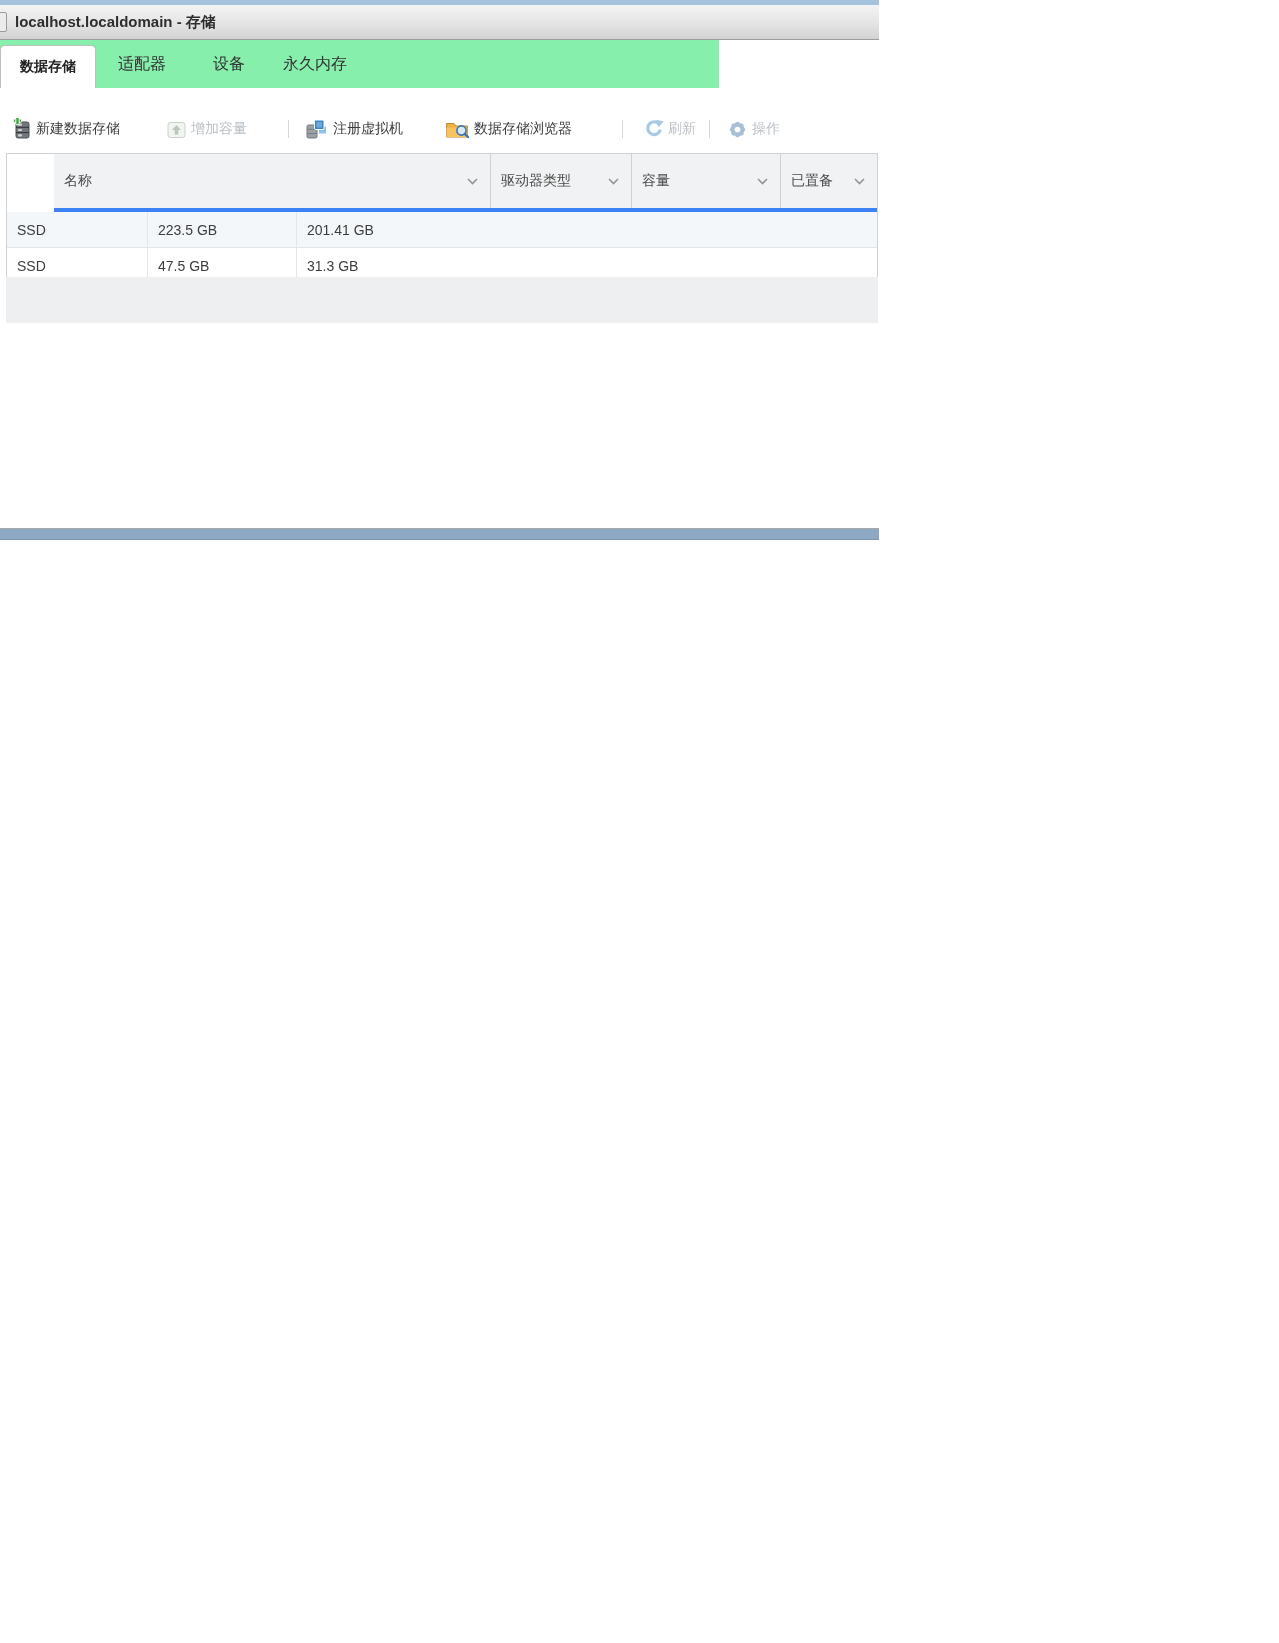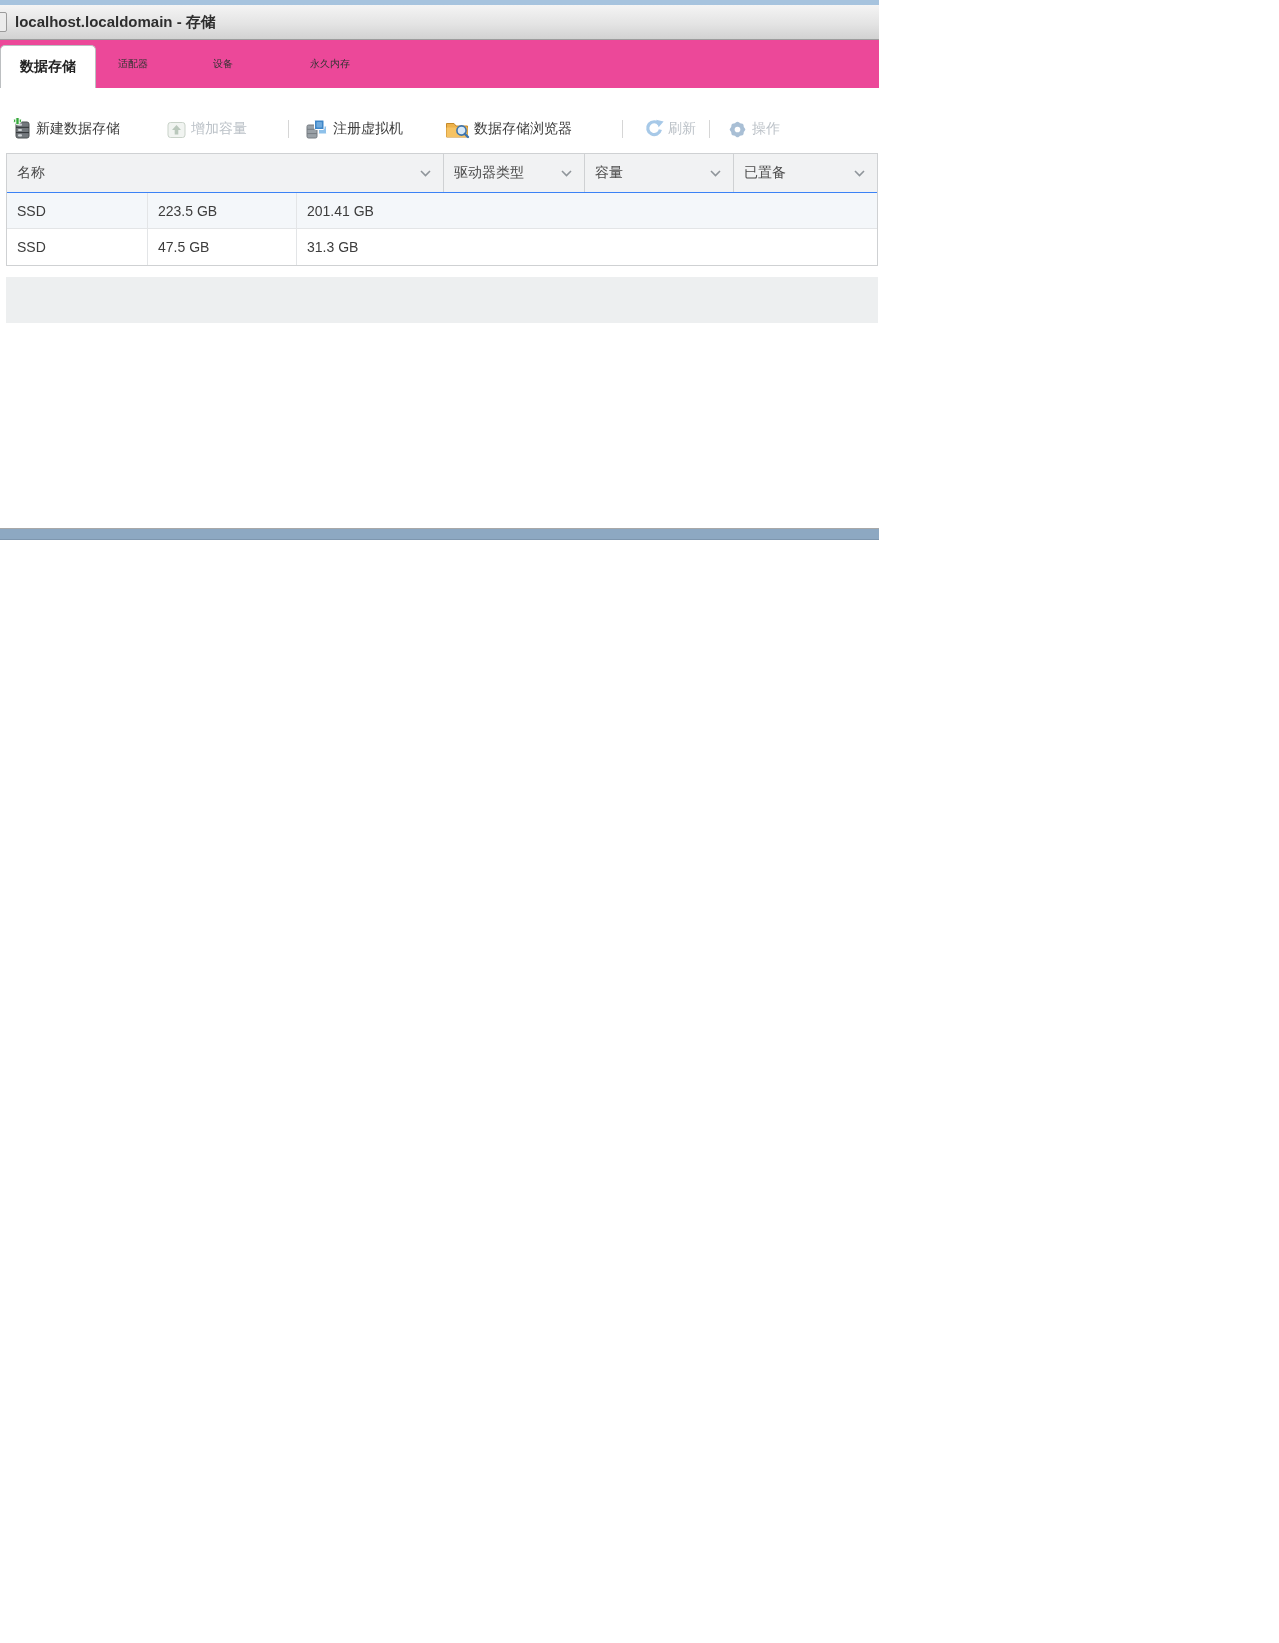--- a/index.html
+++ b/index.html
@@ -12,41 +12,41 @@
 
   
   .titlebar { position:absolute; left:0; top:5px; width:879px; height:35px;
     background:linear-gradient(#f4f4f4,#e4e4e4 55%,#d2d2d2); border-bottom:1px solid #9c9c9c;
     display:flex; align-items:center; }
   .win-icon { position:absolute; left:-4px; top:7px; width:11px; height:20px;
     background:#ececec; border:1px solid #9b9b9b; border-radius:2px; }
   .window-title { margin-left:15px; font-size:15px; font-weight:bold; color:#2e2e2e; }
 
   
-  .tabbar { position:absolute; left:0; top:40px; width:879px; height:48px; background:#ec4899; }
+  .tabbar { position:absolute; left:0; top:40px; width:719px; height:48px; background:#86efac; }
   .tab-active { position:absolute; left:0; top:5px; height:43px; width:96px; background:#ffffff;
     border:1px solid #bcbfc1; border-bottom:none; border-radius:5px 5px 0 0;
     display:flex; align-items:center; justify-content:center;
     font-size:14px; font-weight:bold; color:#222; cursor:default; }
   .tab { position:absolute; top:0; height:48px; display:flex; align-items:center;
-    font-size:10px; color:#333; cursor:default; }
-  .tab-adapters { left:118px; } .tab-devices { left:213px; } .tab-pmem { left:310px; }
+    font-size:16px; color:#333; cursor:default; }
+  .tab-adapters { left:118px; } .tab-devices { left:213px; } .tab-pmem { left:283px; }
 
   
   .tbtn { position:absolute; top:112px; height:34px; display:flex; align-items:center; gap:4px;
     font-size:14px; color:#3c3c3c; white-space:nowrap; }
   .tbtn.disabled { color:#bcc2c8; }
   .tsep { position:absolute; top:120px; width:1px; height:18px; background:#d6d6d6; }
   .b-new { left:10px; } .b-cap { left:166px; } .b-reg { left:305px; }
   .b-browse { left:445px; } .b-refresh { left:644px; } .b-actions { left:727px; }
   .sep1 { left:288px; } .sep2 { left:622px; } .sep3 { left:709px; }
 
   
   .grid { position:absolute; left:6px; top:153px; width:872px; border:1px solid #cfd1d3; background:#fff; }
-  .hrow { display:flex; height:39px; background:#f1f2f3; border-bottom:1px solid #3b82f6; }
+  .hrow { display:flex; height:58px; background:#f1f2f3; border-bottom:4px solid #3b82f6;margin-left:47px; }
   .hcell { display:flex; align-items:center; justify-content:space-between;
     padding:0 12px 0 10px; font-size:14px; color:#4b4b4b; }
   .hcell:not(:last-child){ border-right:1px solid #cfd1d3; }
   .c1 { width:437px; } .c2 { width:141px; } .c3 { width:149px; } .c4 { flex:1; }
   .drow { display:flex; height:36px; background:#ffffff; }
   .drow.alt { background:#f4f7fa; }
   .drow { border-bottom:1px solid #e3e5e7; }
   .drow:last-child { border-bottom:none; }
   .dcell { display:flex; align-items:center; padding-left:10px; font-size:14px; color:#3d3d3d; }
   .dcell:not(:last-child){ border-right:1px solid #e3e5e7; }

